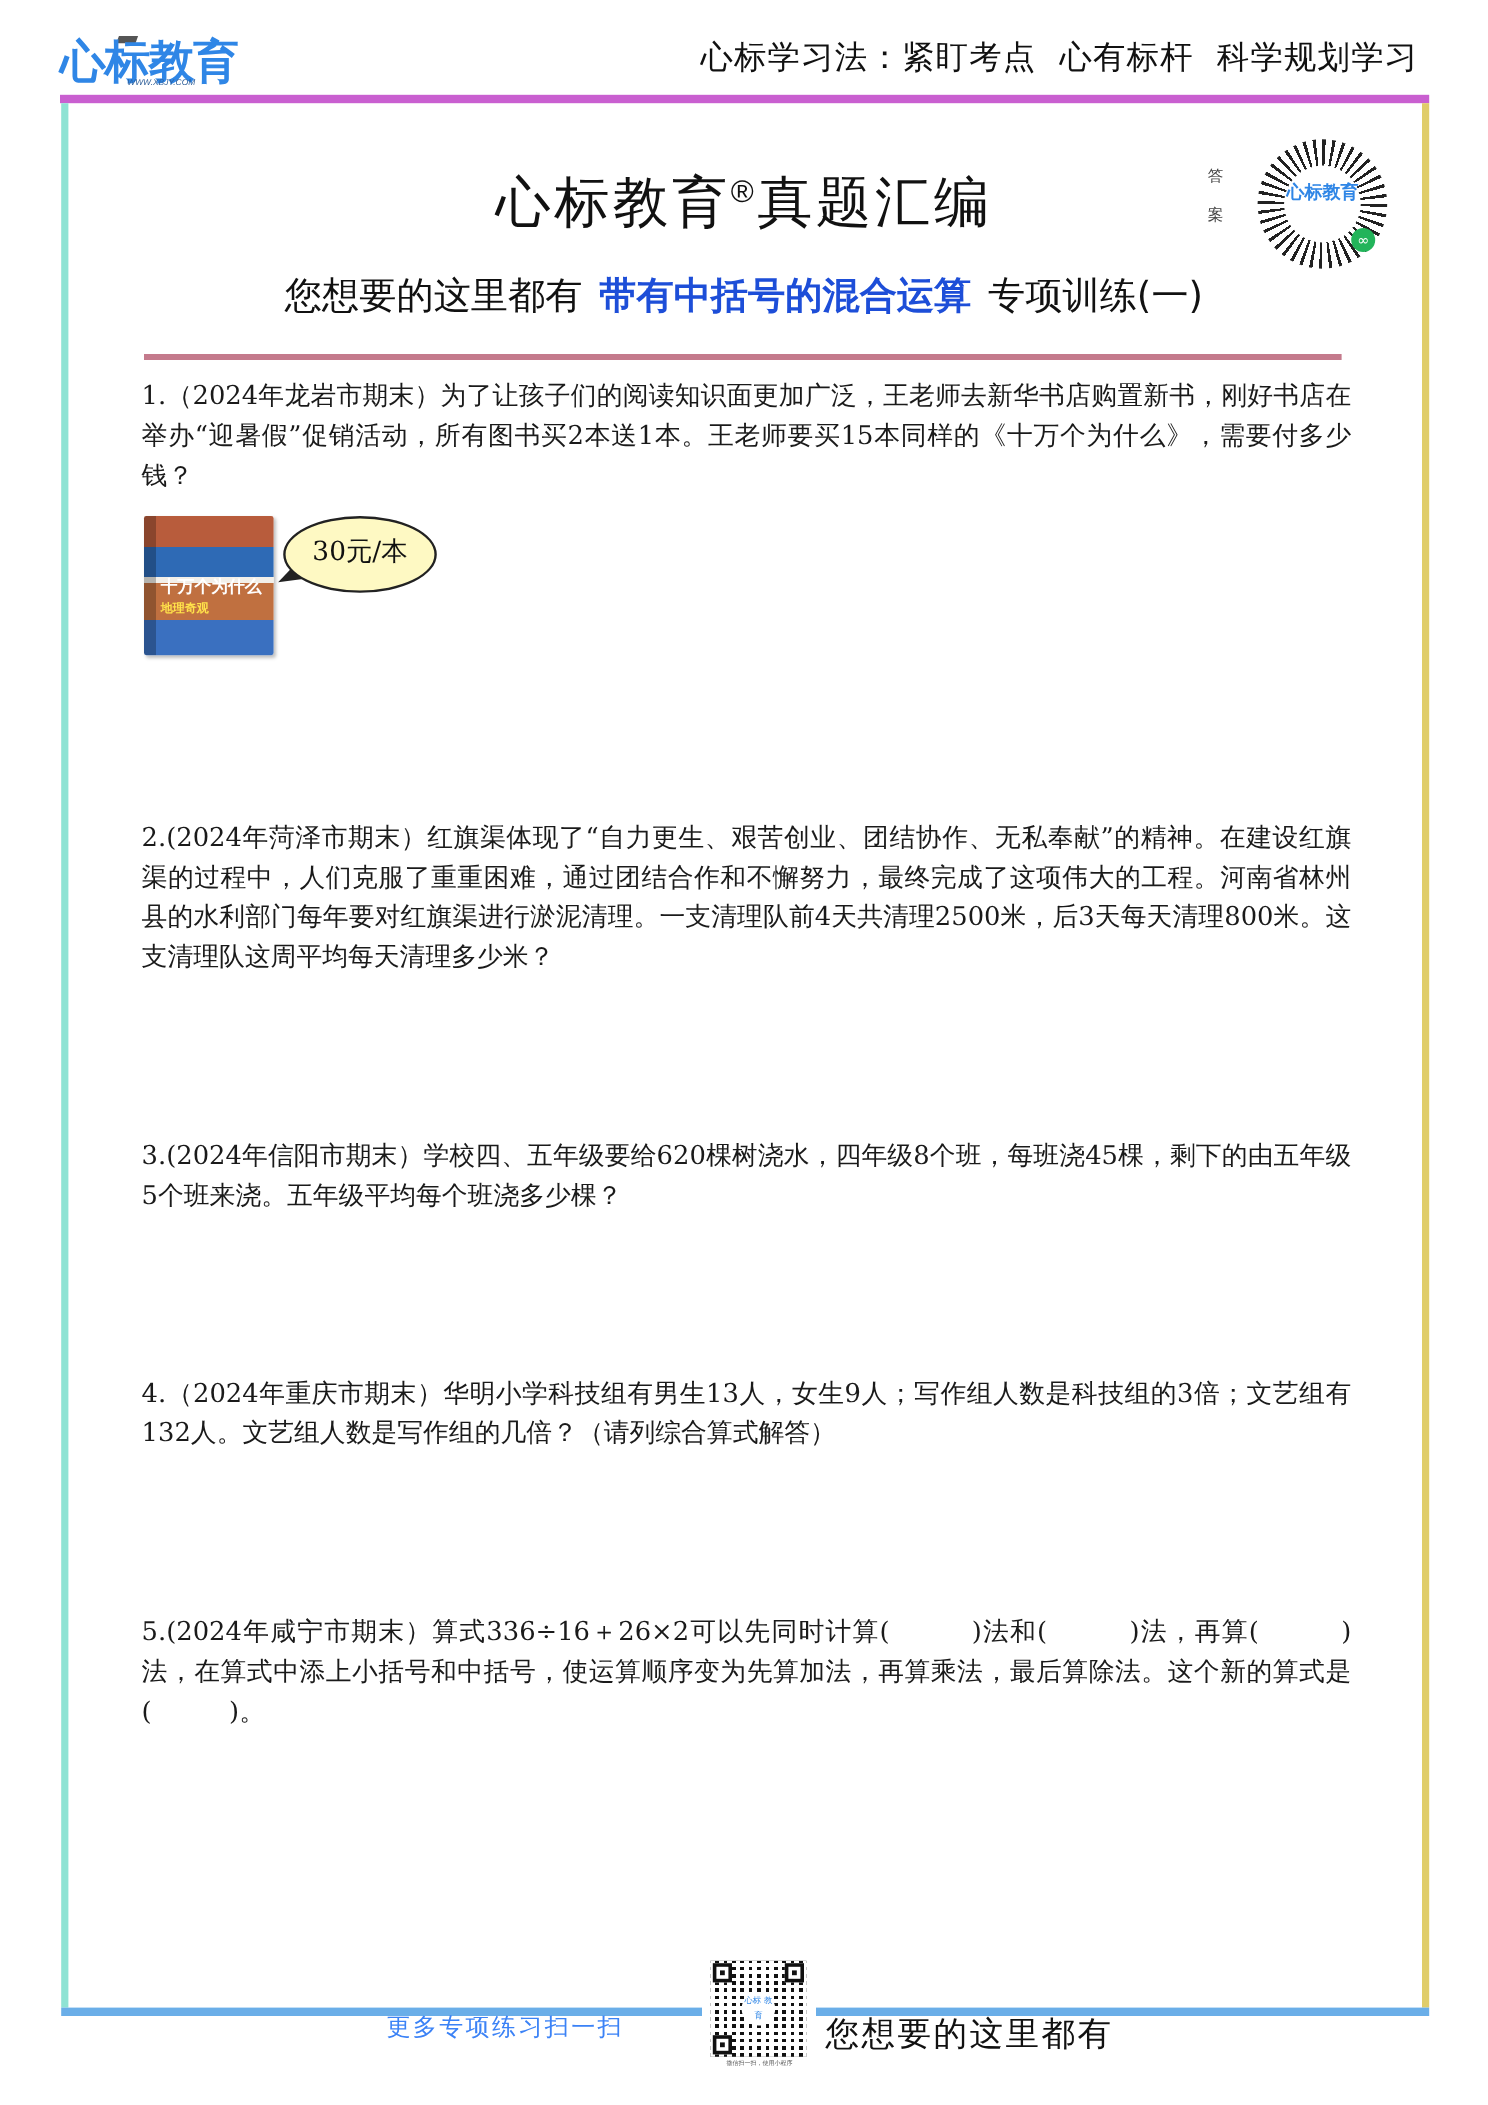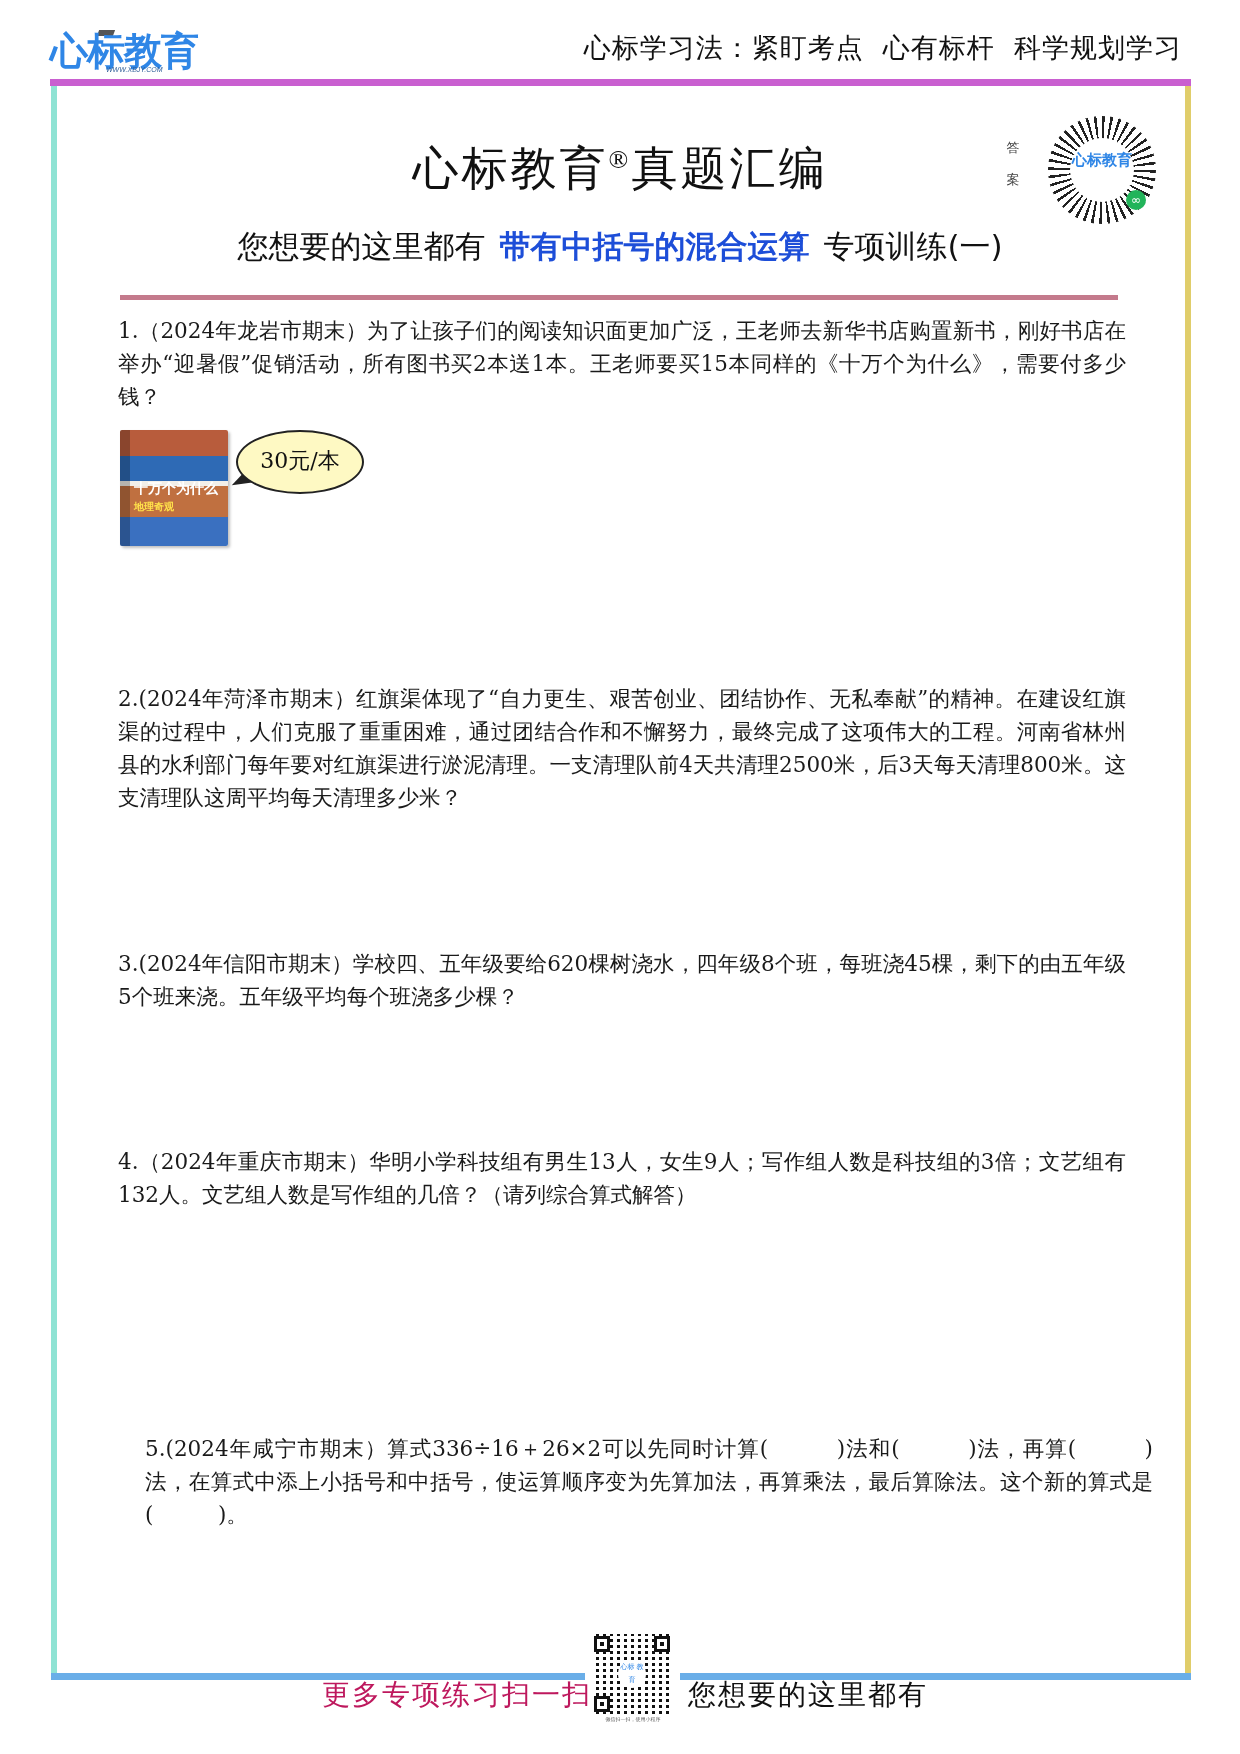--- a/index.html
+++ b/index.html
@@ -18,21 +18,21 @@
 
   
   .frame-top { position: absolute; left: 50px; top: 79px; width: 1141px; height: 7px; background: #c95fd0; }
   .frame-left { position: absolute; left: 51px; top: 86px; width: 6px; height: 1587px; background: #8fe3d4; }
   .frame-right { position: absolute; left: 1185px; top: 86px; width: 6px; height: 1587px; background: #e0cd6a; }
   .frame-bottom-l { position: absolute; left: 51px; top: 1673px; width: 534px; height: 7px; background: #6aaee8; }
   .frame-bottom-r { position: absolute; left: 680px; top: 1673px; width: 511px; height: 7px; background: #6aaee8; }
 
   
   .main-title { position: absolute; left: 0; width: 1240px; top: 138px; text-align: center;
-                font-family: Liberation Serif, serif; font-size: 46px; color: #111; letter-spacing: 3px; }
+                font-family: Liberation Sans, sans-serif; font-size: 46px; color: #111; letter-spacing: 3px; }
   .main-title sup { font-size: 26px; vertical-align: 16px; }
   .sub-title { position: absolute; left: 0; width: 1240px; top: 226px; text-align: center;
                font-family: "DejaVu Sans", sans-serif; font-size: 31px; color: #111; }
   .sub-title .hl { color: #1d4ed8; font-weight: bold; margin: 0 14px; }
 
   .answer-label { position: absolute; left: 1004px; top: 132px; width: 18px;
                   font-family: "DejaVu Sans", sans-serif; font-size: 13px; color: #444; line-height: 32px; text-align: center; }
   .mini-qr { position: absolute; left: 1048px; top: 116px; width: 108px; height: 108px; border-radius: 50%;
              background: repeating-conic-gradient(#222 0deg 3deg, #fff 3deg 9deg); }
   .mini-qr-inner { position: absolute; left: 22px; top: 22px; width: 64px; height: 64px; border-radius: 50%;
@@ -40,40 +40,40 @@
                    color: #2f86e6; line-height: 20px; padding-top: 12px; box-sizing: border-box; font-weight: bold; }
   .mini-qr-badge { position: absolute; right: 10px; bottom: 14px; width: 20px; height: 20px; border-radius: 50%;
                    background: #22b45a; color: #fff; font-size: 12px; text-align: center; line-height: 20px;
                    font-family: "DejaVu Sans", sans-serif; }
 
   .divider { position: absolute; left: 120px; top: 295px; width: 998px; height: 5px; background: #c47a8c; }
 
   
   .q { position: absolute; left: 118px; width: 1008px; font-size: 21.5px; line-height: 33px;
        font-family: "DejaVu Serif", "Liberation Serif", serif; color: #1a1a1a; text-align: justify; }
-  .q1 { top: 314px; } .q2 { top: 682px; } .q3 { top: 947px; } .q4 { top: 1145px; } .q5 { top: 1432px; margin-left: 27px; }
+  .q1 { top: 314px; } .q2 { top: 682px; } .q3 { top: 947px; } .q4 { top: 1145px; } .q5 { top: 1344px; }
 
   
   .book { position: absolute; left: 120px; top: 430px; width: 108px; height: 116px; border-radius: 2px;
           background: linear-gradient(#b85c3c 0 22%, #2e6ab5 22% 44%, #f2efe9 44% 48%, #c07040 48% 75%, #3a70c0 75% 100%);
           box-shadow: 2px 2px 3px rgba(0,0,0,.25); overflow: hidden; }
   .book-spine { position: absolute; left: 0; top: 0; width: 10px; height: 100%; background: rgba(0,0,0,.25); }
   .book-title { position: absolute; left: 14px; top: 50px; font-family: "DejaVu Sans", sans-serif; font-size: 14px;
                 font-weight: bold; color: #fff; white-space: nowrap; }
   .book-sub { position: absolute; left: 14px; top: 70px; font-family: "DejaVu Sans", sans-serif; font-size: 10px;
               font-weight: bold; color: #ffe24a; }
   .bubble { position: absolute; left: 236px; top: 430px; width: 124px; height: 60px; border: 2px solid #222;
             border-radius: 50%; background: #fef9c3; text-align: center; line-height: 58px;
             font-family: "DejaVu Serif", serif; font-size: 22px; color: #111; }
   .bubble-tail { position: absolute; left: 230px; top: 470px; width: 0; height: 0;
                  border-top: 12px solid transparent; border-right: 22px solid #222; border-bottom: 4px solid transparent; transform: rotate(-18deg); }
 
   
   .footer-left { position: absolute; left: 322px; top: 1676px; font-family: "DejaVu Sans", sans-serif;
-                 font-size: 28px; color: #be185d; letter-spacing: 2px; }
+                 font-size: 20px; color: #3b82f6; letter-spacing: 2px; }
   .footer-right { position: absolute; left: 688px; top: 1676px; font-family: Liberation Serif, serif;
                   font-size: 28px; color: #111; letter-spacing: 2px; }
   .footer-qr { position: absolute; left: 592px; top: 1634px; width: 80px; height: 80px; background:
                repeating-linear-gradient(0deg, #111 0 3px, #fff 3px 6px), #fff;
                background-blend-mode: normal; text-decoration: underline; }
   .footer-qr::before { content: ""; position: absolute; inset: 0;
                background: repeating-linear-gradient(90deg, #fff 0 4px, transparent 4px 7px); }
   .finder { position: absolute; width: 16px; height: 16px; border: 3px solid #111; background: #fff; box-sizing: border-box; }
   .finder::after { content: ""; position: absolute; left: 3px; top: 3px; width: 4px; height: 4px; background: #111; }
   .fq-center { position: absolute; left: 26px; top: 26px; width: 28px; height: 28px; background: #fff; border-radius: 50%;

